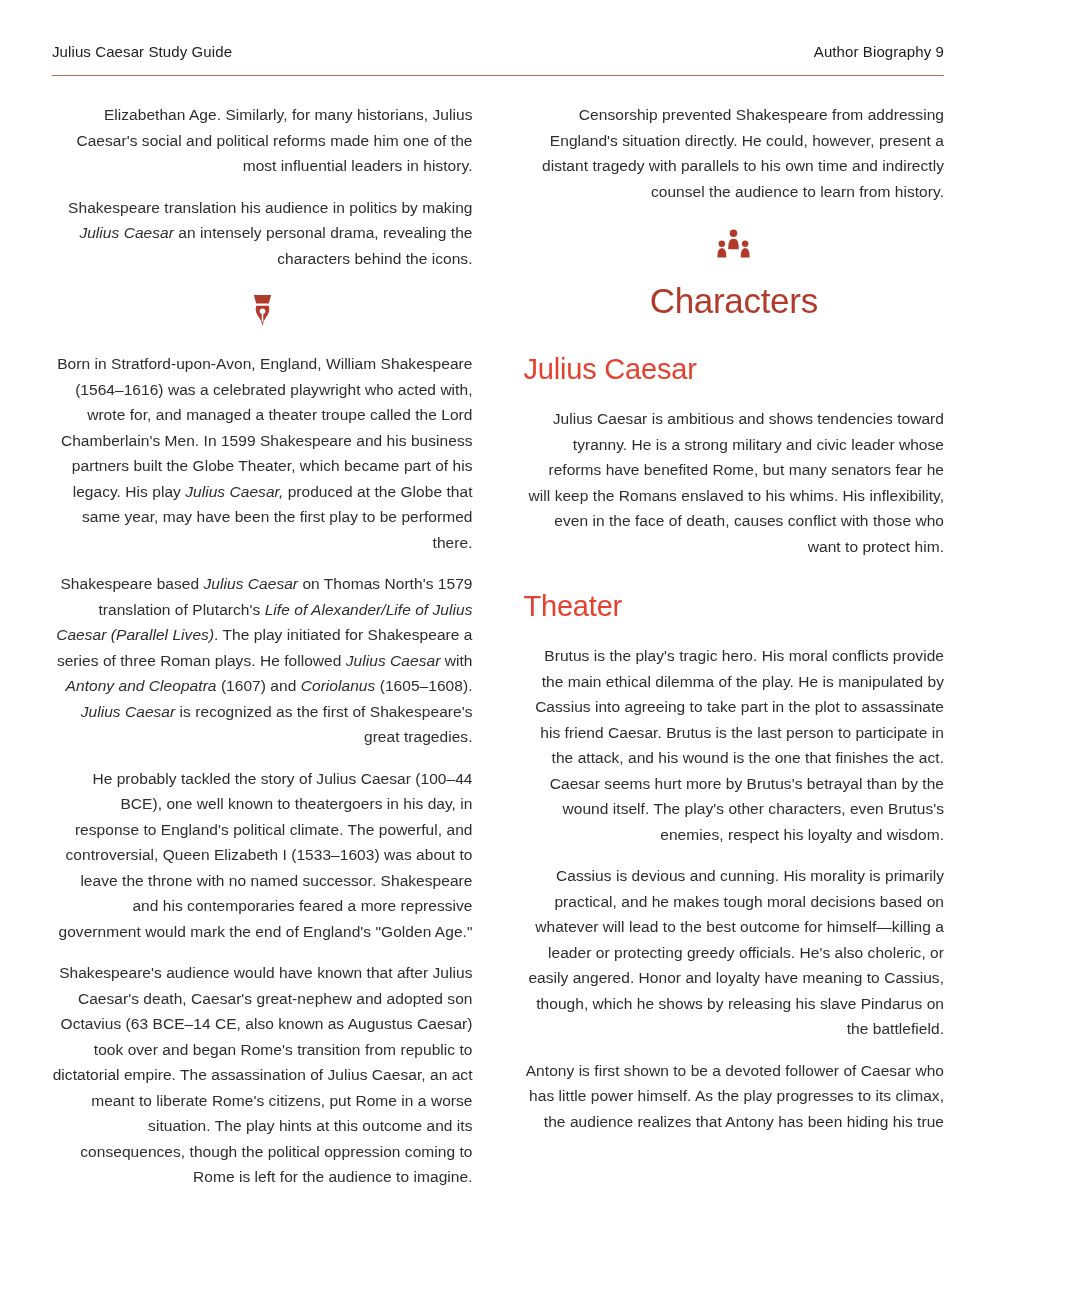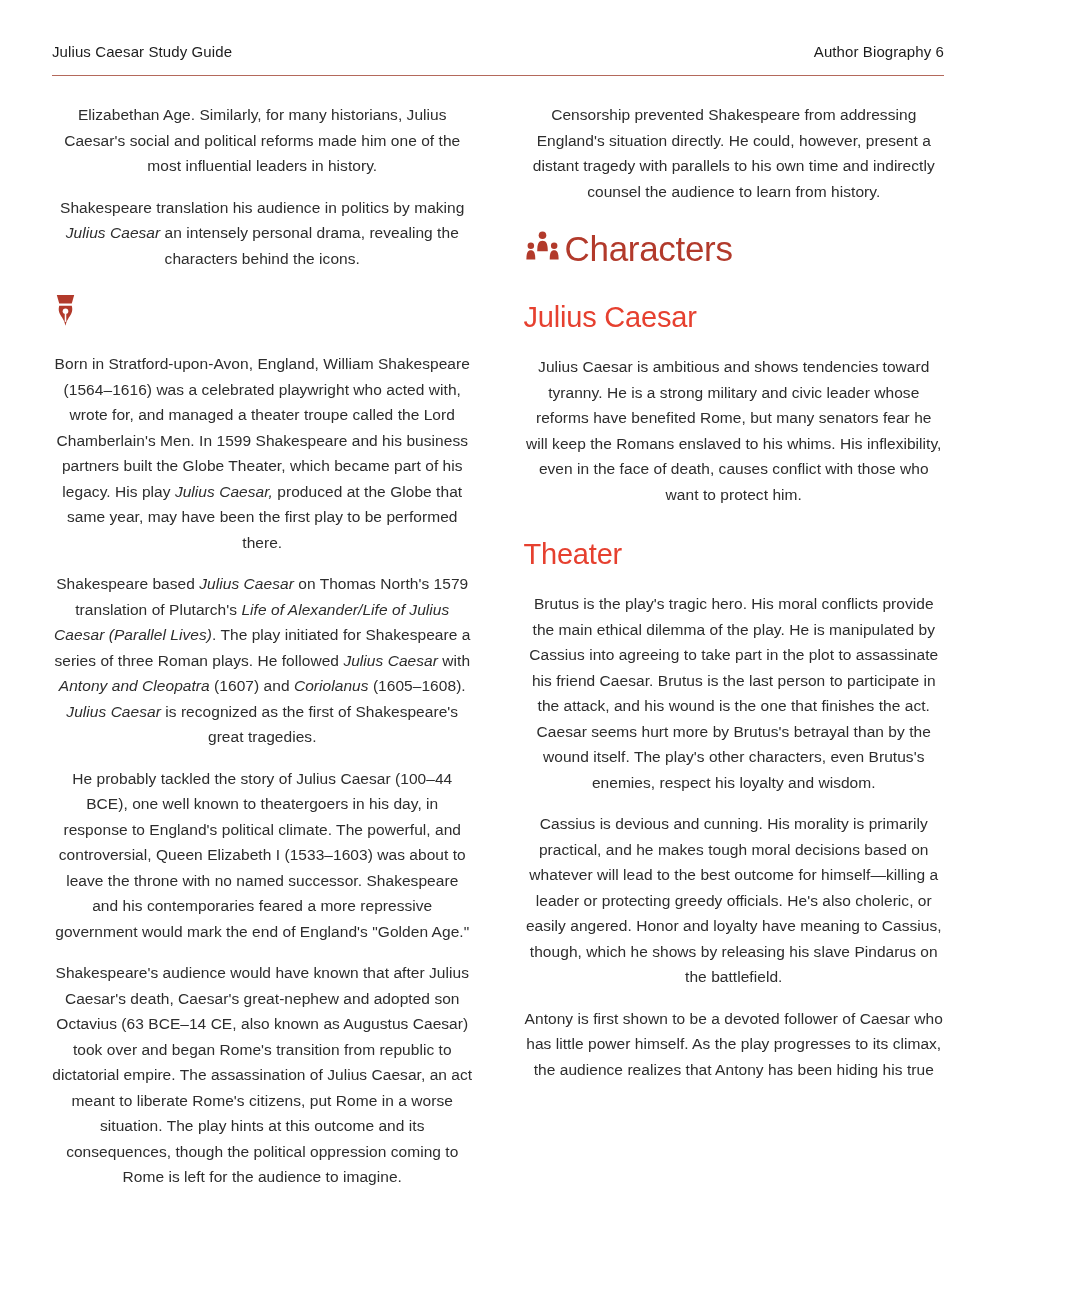--- a/index.html
+++ b/index.html
@@ -22,44 +22,44 @@
     display:flex;justify-content:space-between;align-items:baseline;
     font-size:15px;line-height:18px;color:var(--header-text);
     letter-spacing:0.1px;
   }
   .rule{margin-top:14px;height:1px;background:var(--rule);}
   main.content{display:flex;gap:51px;margin-top:26px;}
   .col{flex:1 1 0;min-width:0;color:var(--body-text);}
   .col p{
     margin:0 0 16px 0;
     font-size:15.5px;line-height:25.5px;letter-spacing:0.05px;
-    text-align:center;
+    text-align:right;
   }
   .col p em{font-style:italic;}
   .col h1{
-    display:flex;align-items:center;gap:4px;
+    display:flex;align-items:center;gap:14px;
     margin:24px 0 18px 0;
     font-size:35px;font-weight:400;line-height:42px;
-    color:var(--section-heading);letter-spacing:-0.3px;
+    color:var(--section-heading);letter-spacing:-0.3px;flex-direction:column;
   }
   .col h1 .icon{display:inline-flex;flex:0 0 auto;color:var(--section-heading);}
   .col h1 .icon svg{display:block;}
   .col h2{
     margin:30px 0 20px 0;
     font-size:29px;font-weight:400;line-height:34px;
     color:var(--character-heading);letter-spacing:-0.2px;
   }
 </style>
 </head>
 <body>
 
 <div class="page">
   <header class="page-header">
     <span>Julius Caesar Study Guide</span>
-    <span>Author Biography 6</span>
+    <span>Author Biography 9</span>
   </header>
   <div class="rule"></div>
   <main class="content">
     <section class="col" id="col-left">
         <p><span>Elizabethan Age. Similarly, for many historians, Julius Caesar's social and political reforms made him one of the most influential leaders in history.</span></p>
         <p><span>Shakespeare translation his audience in politics by making </span><em>Julius Caesar</em><span> an intensely personal drama, revealing the characters behind the icons.</span></p>
         <h1>
           <span class="icon">
             <svg width="27" height="38" viewBox="0 0 24 34" fill="currentColor">
               <path d="M4.2 0 H19.8 L17.6 7.6 H6.4 Z"></path>

